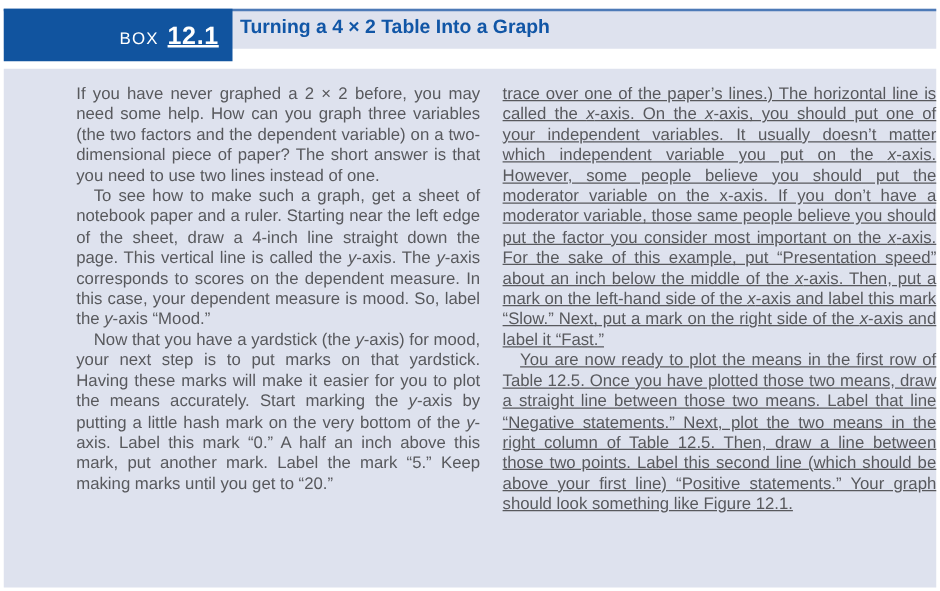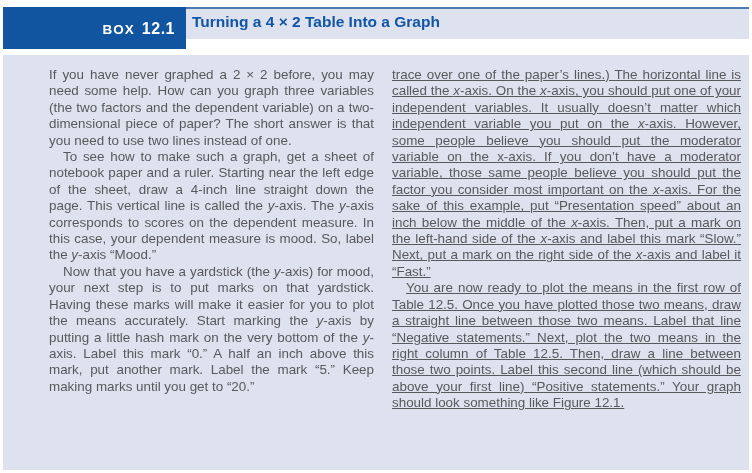--- a/index.html
+++ b/index.html
@@ -37,50 +37,51 @@
     height: 42px;
     background: var(--bar_blue);
     color: #ffffff;
     text-align: right;
     padding-right: 11px;
     line-height: 44px;
     white-space: nowrap;
   }
   .box-word {
     font-size: 13.5px;
-    font-weight: 700;
+    font-weight: 400;
     letter-spacing: 1px;
     padding-left: 32px;
   }
   .box-num {
-    font-size: 16px;
+    font-size: 20px;
     font-weight: 700;
     margin-left: 7px;
     letter-spacing: 0.5px;
+    text-decoration: underline;
   }
   .box-title {
     position: absolute;
     left: 192px;
     top: 13px;
     font-size: 15.5px;
     font-weight: 700;
     color: var(--title_blue);
     white-space: nowrap;
   }
   .body-panel {
     position: absolute;
     left: 3px;
     top: 55px;
     width: 746px;
     height: 415px;
     background: var(--panel_bg);
   }
   .columns {
     display: flex;
-    padding: 12px 0 0 46px;
+    padding: 12px 0 0 58px;
   }
   .col {
     color: var(--text_color);
     font-size: 13.4px;
     line-height: 16.4px;
   }
   .col-left  { width: 325px; margin-right: 18px; }
   .col-right { width: 349px; text-decoration: underline; }
   .para {
     margin: 0;

